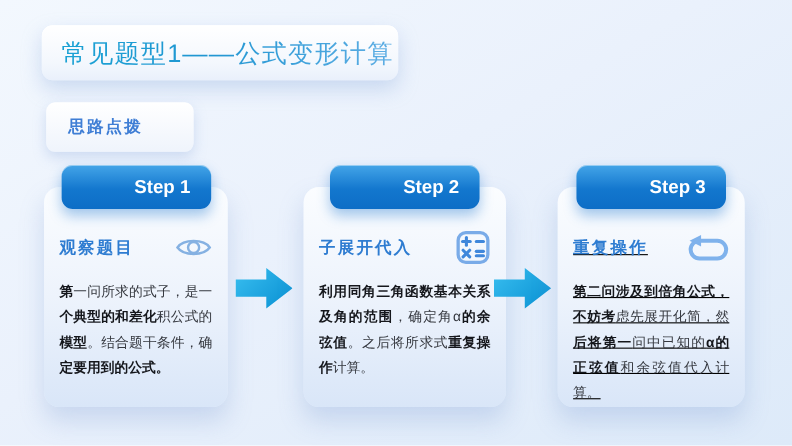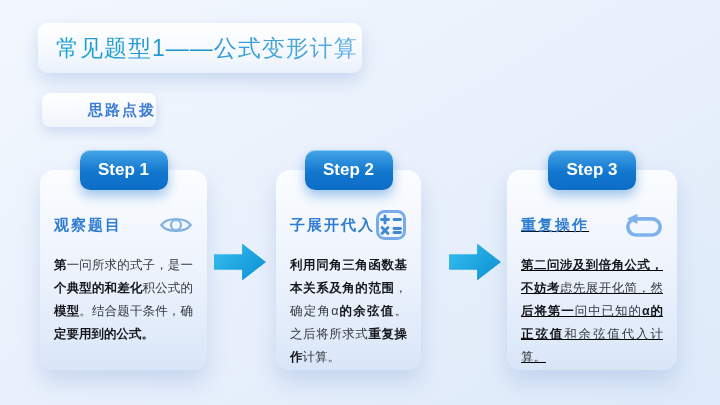--- a/index.html
+++ b/index.html
@@ -19,46 +19,46 @@
     display:flex;align-items:center;padding-left:18px;box-sizing:border-box;
   }
   .title{
     margin:0;font-size:23px;font-weight:normal;letter-spacing:1px;
     background:linear-gradient(92deg,#1BA2D4 0%,#2196D2 45%,#5FAEE4 100%);
     -webkit-background-clip:text;background-clip:text;color:transparent;
   }
 
   
   .tag-card{
-    position:absolute;left:42px;top:93px;width:114px;height:34px;
+    position:absolute;left:42px;top:93px;width:114px;height:45px;
     border-radius:8px;
     background:linear-gradient(180deg,#FFFFFF 0%,#EFF4FC 100%);
     box-shadow:0 5px 12px rgba(140,170,220,.35);
-    display:flex;align-items:center;justify-content:flex-end;
+    display:flex;align-items:center;justify-content:flex-start;padding-left:20px;
   }
   .tag-card span{font-size:15px;font-weight:700;color:#3F7ED5;letter-spacing:2px;}
 
   
   .step-card{
     position:absolute;top:170px;height:200px;border-radius:14px;
     background:linear-gradient(180deg,#FBFDFF 0%,#EDF3FC 50%,#D9E6F8 100%);
     box-shadow:0 12px 22px rgba(120,150,210,.28);
     box-sizing:border-box;
   }
   .card1{left:40px;width:167px;}
-  .card2{left:276px;width:145px;}
+  .card2{left:276px;width:184px;}
   .card3{left:507px;width:170px;text-decoration:underline;}
 
   .step-badge{
     position:absolute;top:-20px;left:50%;transform:translateX(-50%);
     width:88px;height:40px;border-radius:10px;
     background:linear-gradient(180deg,#44A5E8 0%,#1377CE 55%,#0D6DC6 100%);
     box-shadow:0 6px 12px rgba(25,115,205,.40),0 1px 0 rgba(255,255,255,.45) inset;
     color:#fff;font-size:17px;font-weight:bold;
-    display:flex;align-items:center;justify-content:center;
+    display:flex;align-items:center;justify-content:center;padding-left:48px;
   }
 
   .card-head{
     margin-top:40px;padding:0 14px;height:30px;
     display:flex;align-items:center;justify-content:space-between;
   }
   .subtitle{font-size:15px;font-weight:700;color:#2E7CD1;letter-spacing:2px;}
   .icon{display:flex;align-items:center;}
 
   .body{

